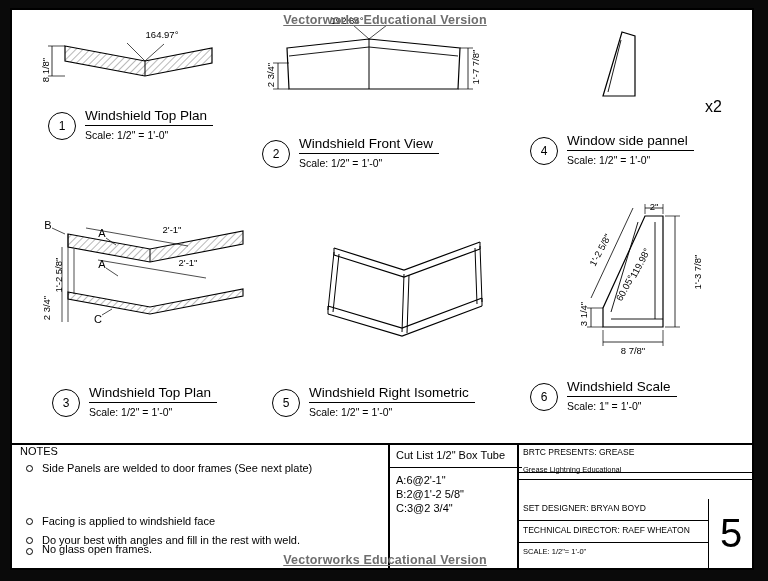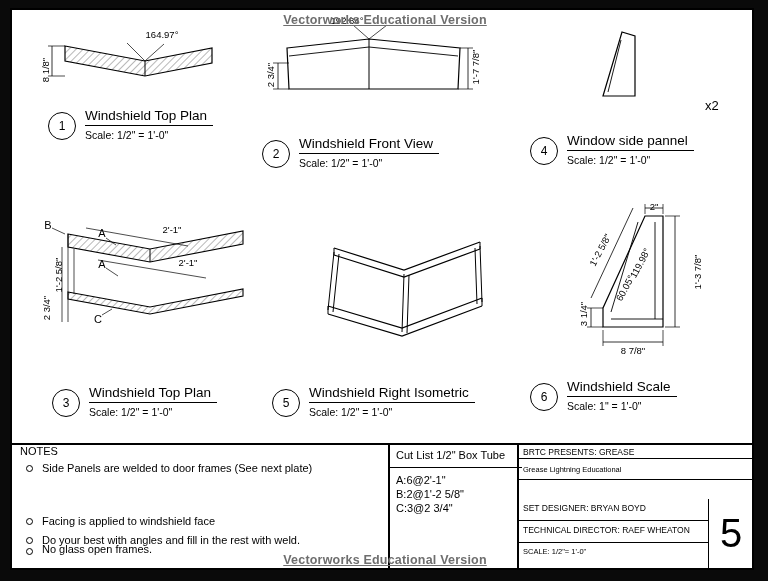--- a/index.html
+++ b/index.html
@@ -18,21 +18,21 @@
   }
   .drawing{position:absolute;}
   .drawing svg{position:absolute;left:0;top:0;}
   .dim{
     position:absolute;font-size:9.5px;white-space:nowrap;z-index:3;
     transform:translate(-50%,-50%);
   }
   .dim.r90{transform:translate(-50%,-50%) rotate(-90deg);}
   .dim.r62{transform:translate(-50%,-50%) rotate(-62deg);}
   .dim.letter{font-size:11px;}
-  .qty{position:absolute;font-size:13px;z-index:3;}
+  .qty{position:absolute;font-size:16px;z-index:3;}
   .vlabel{position:absolute;display:flex;gap:9px;z-index:4;}
   .vnum{
     width:26px;height:26px;border:1.5px solid #000;border-radius:50%;
     display:flex;align-items:center;justify-content:center;font-size:12px;
     flex:0 0 auto;background:#fff;
   }
   .vtitle{font-size:13.5px;padding:0 6px 2px 0;border-bottom:1.5px solid #000;white-space:nowrap;}
   .vscale{font-size:10.5px;margin-top:3px;}
   .hline{position:absolute;background:#000;height:1.5px;}
   .vline{position:absolute;background:#000;width:1.5px;}
@@ -259,21 +259,21 @@
       <span class="bullet"></span>
       <span>No glass open frames.</span>
     </div>
 
     <div class="cutlist-title">Cut List 1/2" Box Tube</div>
     <div class="cut-item" style="top:464px;">A:6@2'-1"</div>
     <div class="cut-item" style="top:478px;">B:2@1'-2 5/8"</div>
     <div class="cut-item" style="top:492px;">C:3@2 3/4"</div>
 
     <div class="titleblock">
-      <div class="tb-row" style="top:0;height:16px;">BRTC PRESENTS: GREASE</div>
+      <div class="tb-row" style="top:0;height:30px;">BRTC PRESENTS: GREASE</div>
       <div class="tb-row small" style="top:18px;height:19px;">Grease Lightning Educational</div>
       <div class="tb-row narrow" style="top:56px;height:22px;">SET DESIGNER: BRYAN BOYD</div>
       <div class="tb-row narrow" style="top:78px;height:22px;">TECHNICAL DIRECTOR: RAEF WHEATON</div>
       <div class="tb-row narrow small" style="top:100px;height:25px;border-bottom:none;">SCALE: 1/2"= 1'-0"</div>
       <div class="tb-sheet">5</div>
     </div>
 
   </div>
 </div>
 

